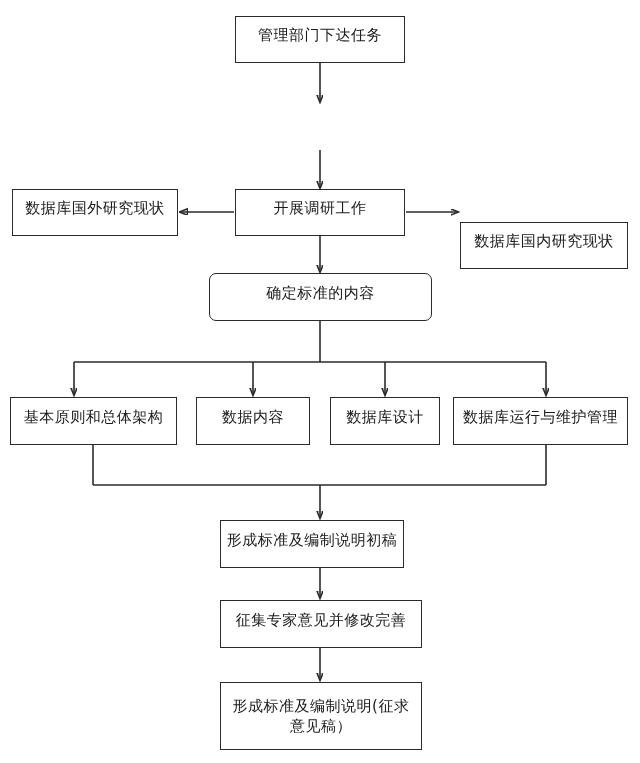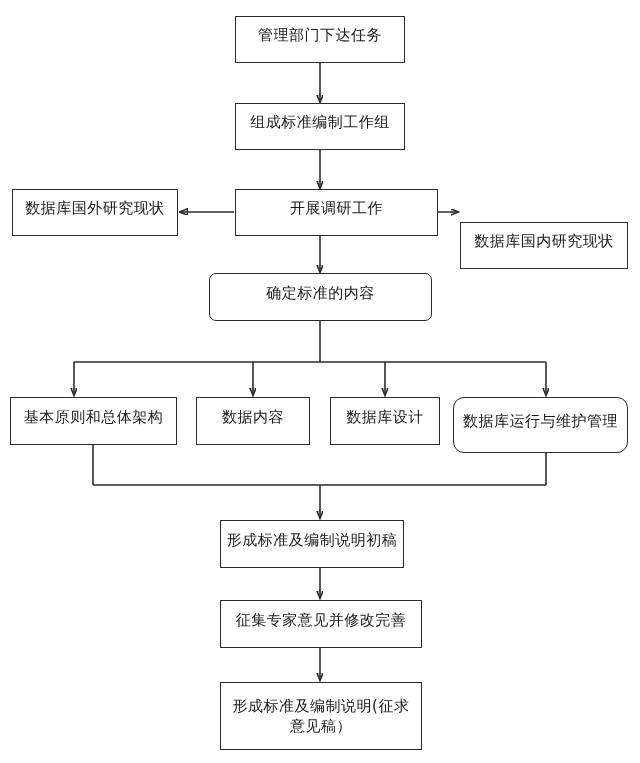--- a/index.html
+++ b/index.html
@@ -101,29 +101,26 @@
 
     <line x1="320" y1="568" x2="320" y2="598" marker-end="url(#arrow)"></line>
 
     <line x1="320" y1="648" x2="320" y2="680" marker-end="url(#arrow)"></line>
   </svg>
 
   <div class="node" style="left:235px; top:16px; width:170px; height:47px;">
     <span class="label">管理部门下达任务</span>
   </div>
 
-  <div class="node" style="left:235px; top:103px; width:170px; height:47px;">
-    <span class="label">组成标准编制工作组</span>
-  </div>
 
   <div class="node" style="left:12px; top:189px; width:166px; height:47px;">
     <span class="label">数据库国外研究现状</span>
   </div>
 
-  <div class="node" style="left:235px; top:189px; width:203px; height:47px;">
+  <div class="node" style="left:235px; top:189px; width:170px; height:47px;">
     <span class="label">开展调研工作</span>
   </div>
 
   <div class="node" style="left:460px; top:189px; width:168px; height:47px;margin-top:33px;">
     <span class="label">数据库国内研究现状</span>
   </div>
 
   <div class="node" style="left:209px; top:273px; width:223px; height:48px;border-radius:7px;">
     <span class="label">确定标准的内容</span>
   </div>
@@ -133,21 +130,21 @@
   </div>
 
   <div class="node" style="left:196px; top:397px; width:114px; height:48px;">
     <span class="label">数据内容</span>
   </div>
 
   <div class="node" style="left:330px; top:397px; width:110px; height:48px;">
     <span class="label">数据库设计</span>
   </div>
 
-  <div class="node" style="left:453px; top:397px; width:175px; height:56px;border-radius:11px;">
+  <div class="node" style="left:453px; top:397px; width:175px; height:48px;">
     <span class="label">数据库运行与维护管理</span>
   </div>
 
   <div class="node" style="left:220px; top:520px; width:184px; height:48px;">
     <span class="label">形成标准及编制说明初稿</span>
   </div>
 
   <div class="node two-line" style="left:220px; top:682px; width:202px; height:68px;">
     <span class="label">形成标准及编制说明(征求
 意见稿）</span>

